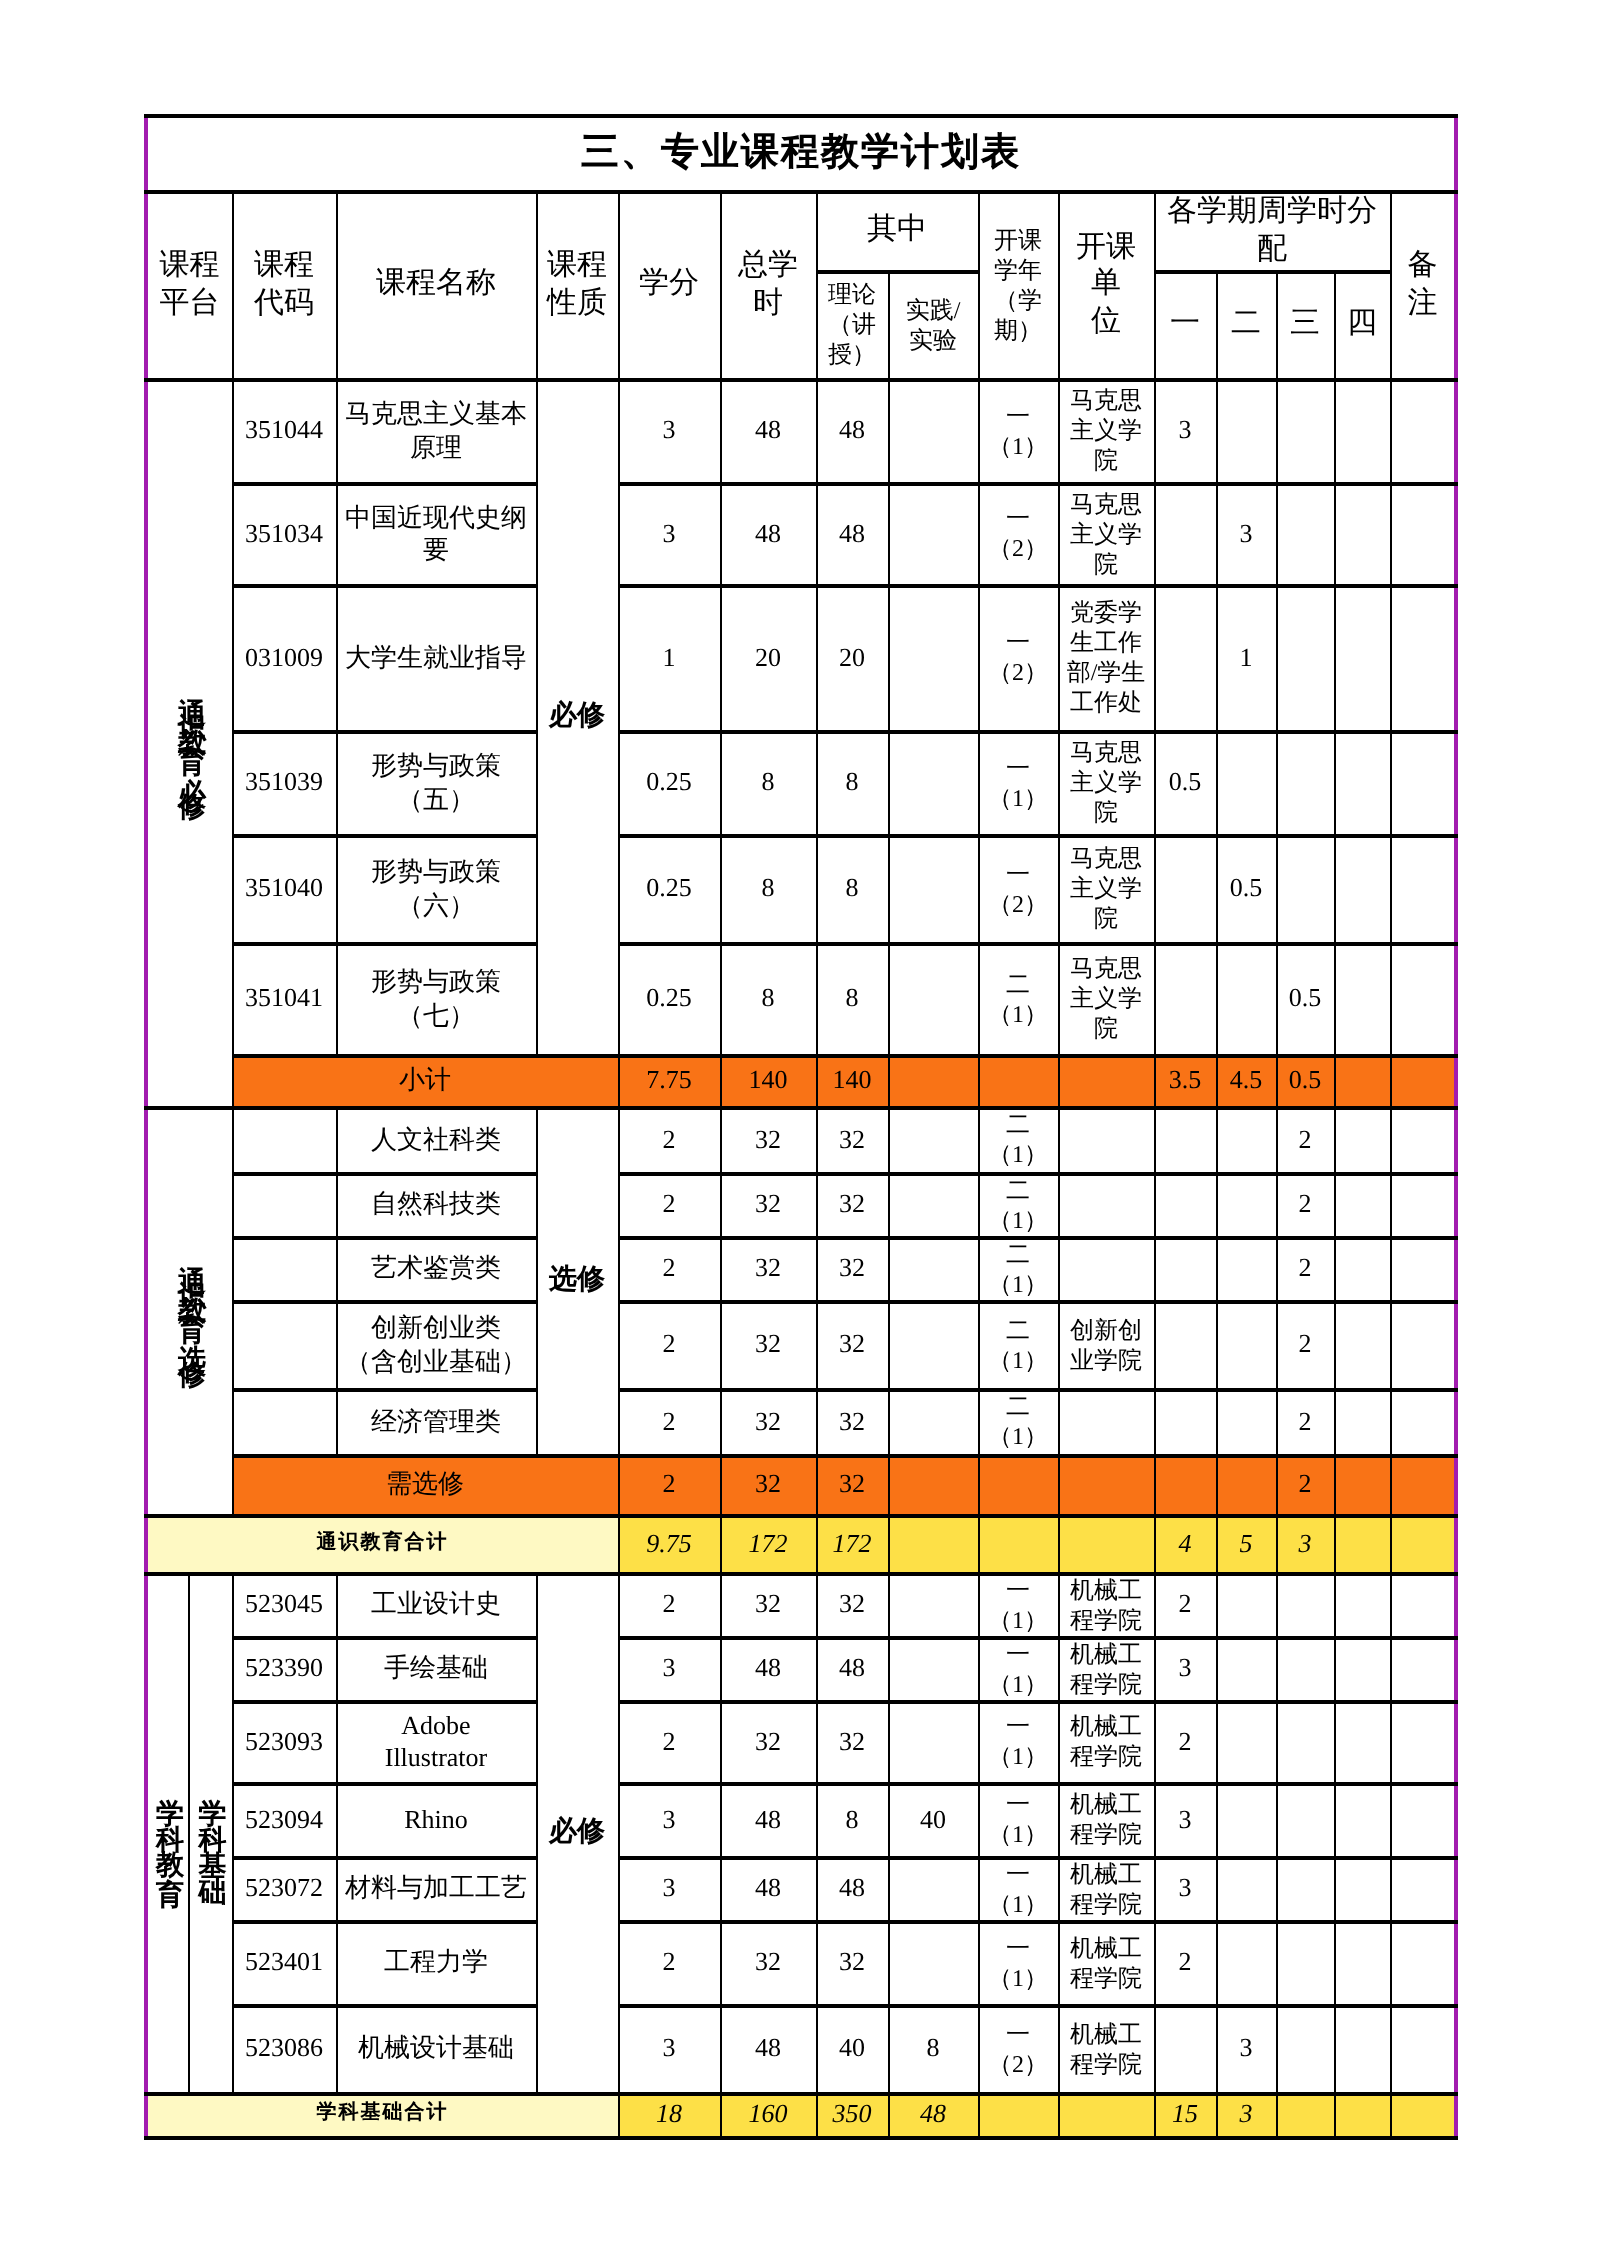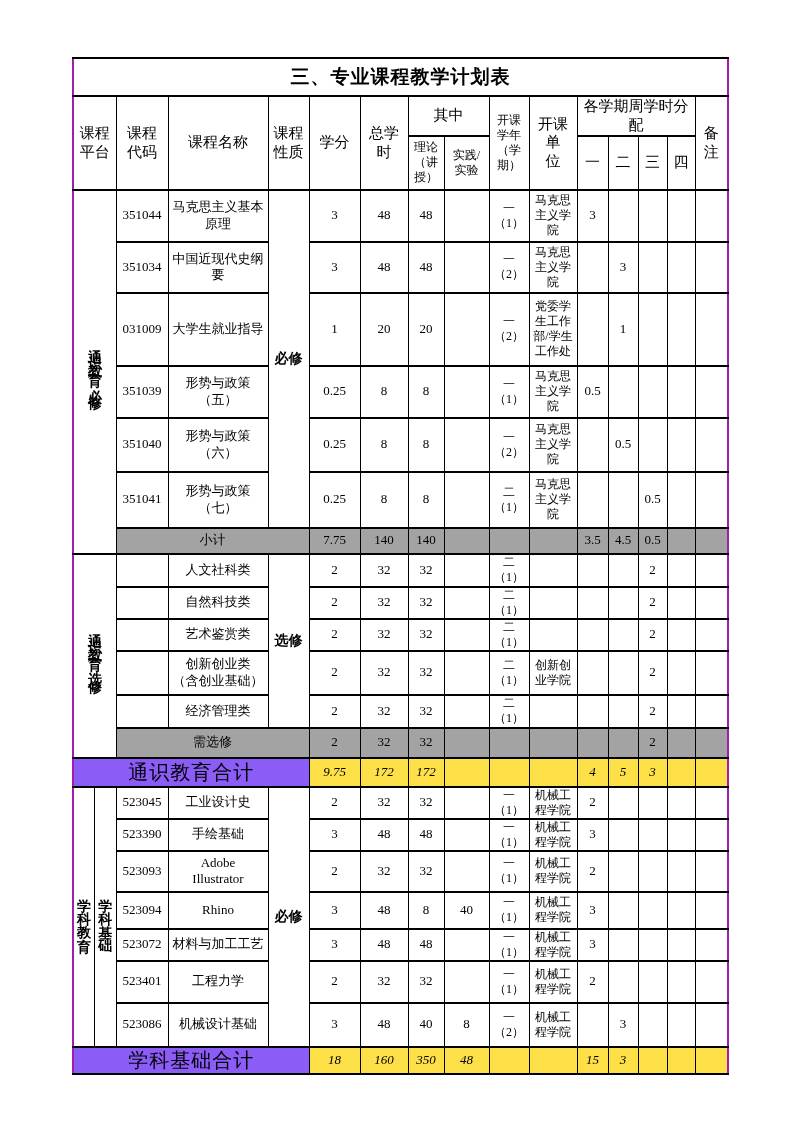--- a/index.html
+++ b/index.html
@@ -11,23 +11,23 @@
   table{border-collapse:collapse;table-layout:fixed;width:657px;border:2px solid #a21caf;}
   td{
     border:1px solid #000;border-top-width:2px;border-bottom-width:2px;
     padding:0 2px;text-align:center;vertical-align:middle;
     font-size:13px;line-height:1.25;white-space:pre-line;overflow:hidden;
   }
   td.title-cell{font-size:19px;font-weight:bold;letter-spacing:1px;}
   td.hdr{font-size:15px;}
   td.small{font-size:12px;}
   td.nature{font-weight:bold;font-size:14px;}
-  td.g{background:#a3a3a3;}
+  td.g{background:#f97316;}
   td.y{background:#fde047;font-style:italic;}
-  td.ylabel{background:#8b5cf6;font-weight:normal;font-size:20px;letter-spacing:1px;}
+  td.ylabel{background:#fef9c3;font-weight:bold;font-size:10px;letter-spacing:1px;}
   .vtext{
     writing-mode:vertical-lr;text-orientation:mixed;display:inline-block;
     font-weight:bold;font-size:14px;letter-spacing:8px;line-height:1.1;
   }
   .vtext-wide{letter-spacing:13px;}
 </style>
 </head>
 <body>
 
 <div class="sheet">

